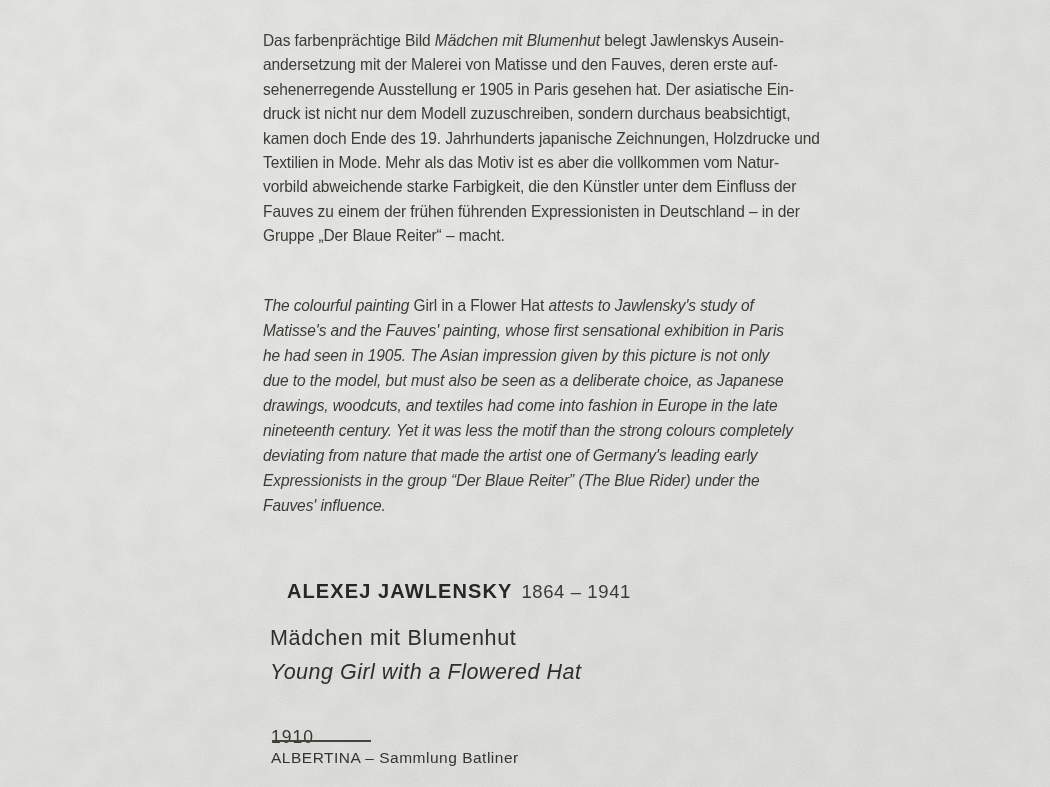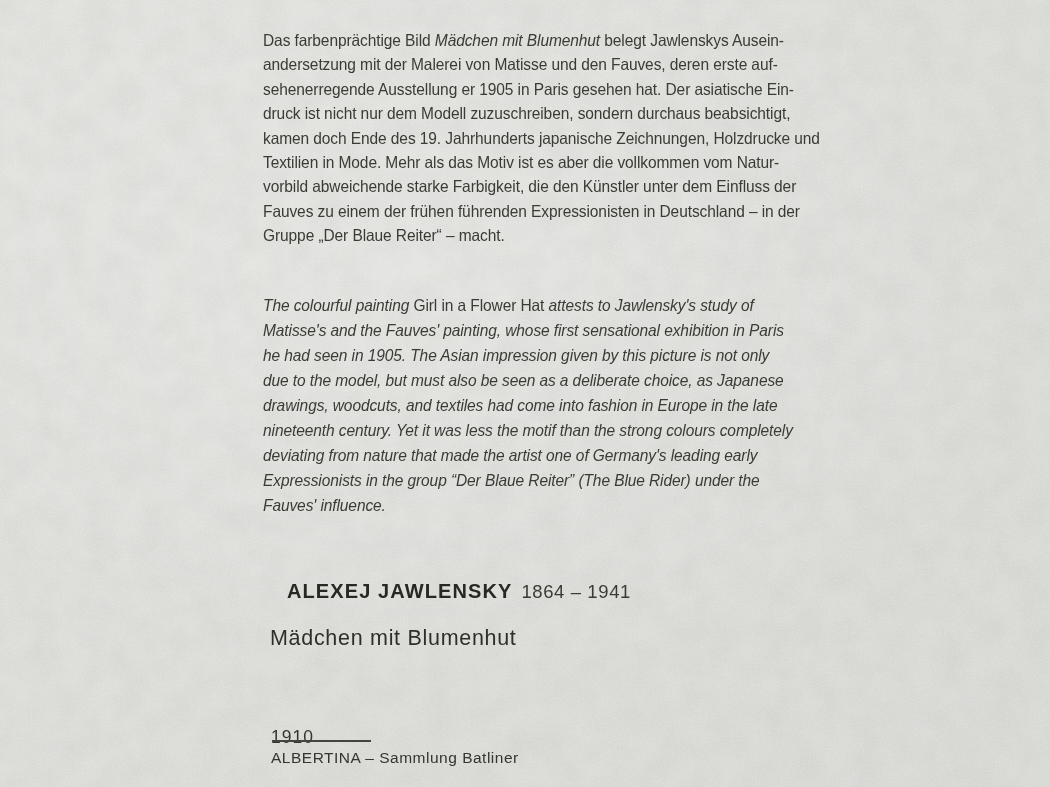--- a/index.html
+++ b/index.html
@@ -163,20 +163,21 @@
       <div><span class="seg-italic">Expressionists in the group “Der Blaue Reiter” (The Blue Rider) under the</span></div>
       <div><span class="seg-italic">Fauves' influence.</span></div>
     </div>
 
   <div class="artist-line">
     <span class="artist-name">ALEXEJ JAWLENSKY</span><span class="artist-dates">1864 – 1941</span>
   </div>
 
   <div class="work-title-de">Mädchen mit Blumenhut</div>
 
+  <div class="work-title-en">Young Girl with a Flowered Hat</div>
 
   <div class="work-year">1910</div>
 
   <div class="collection-divider"></div>
 
   <div class="collection-name">ALBERTINA – Sammlung Batliner</div>
 
 </div>
 
 </body></html>

